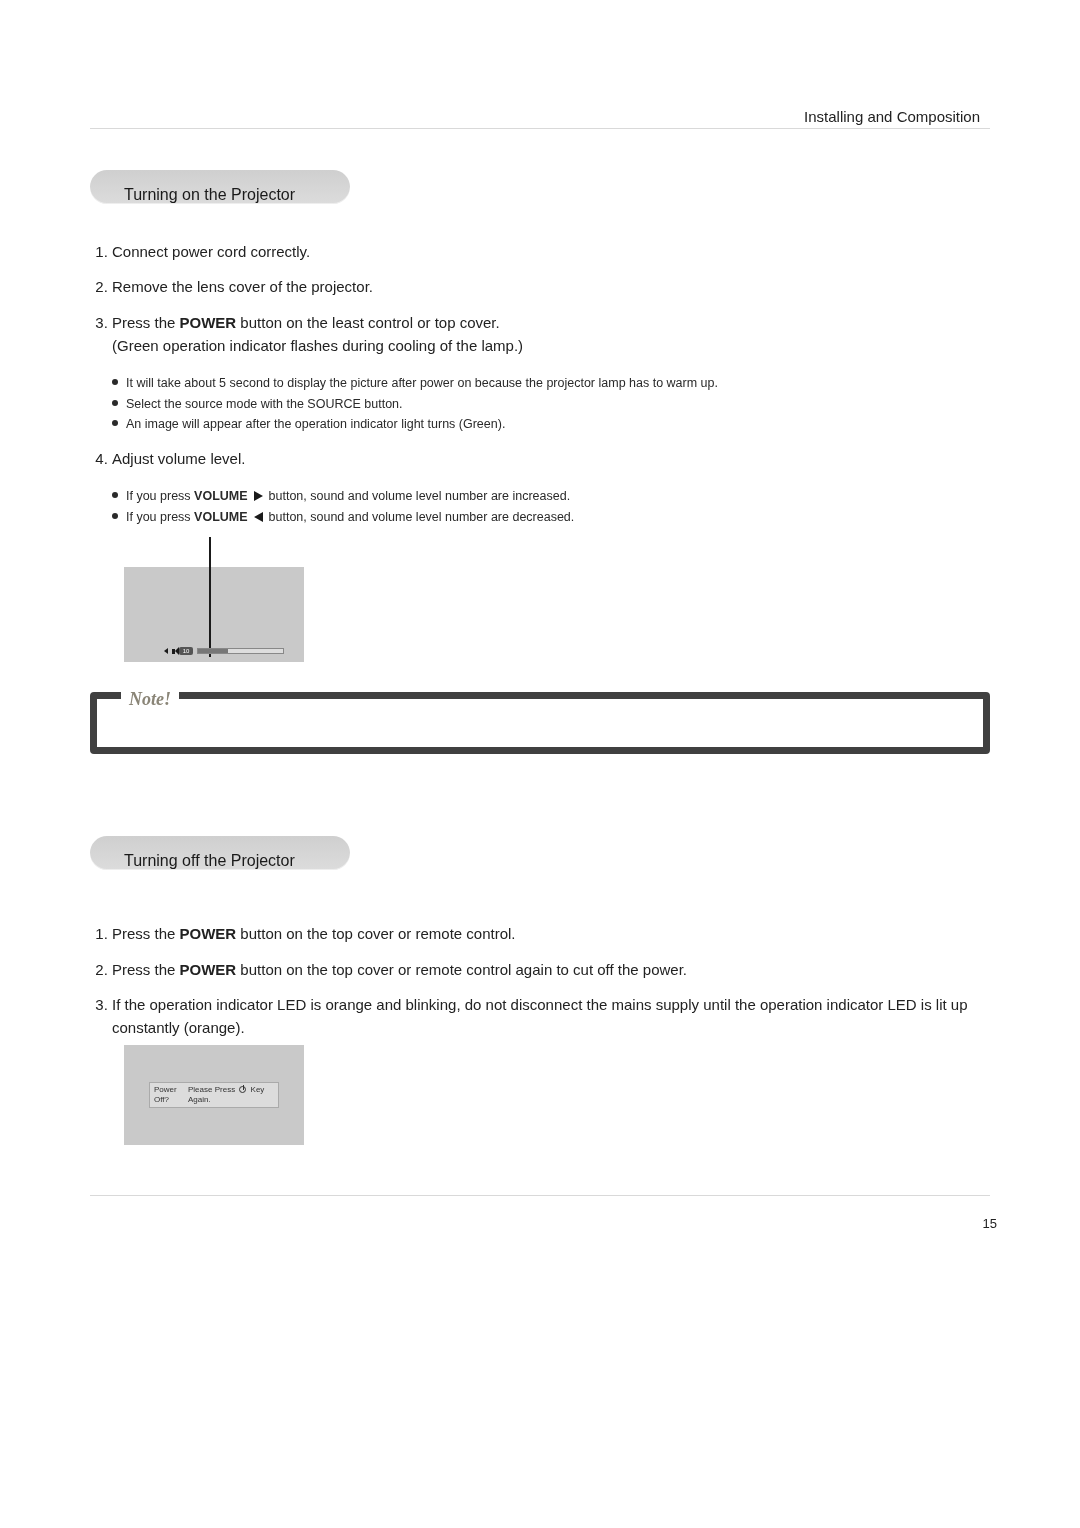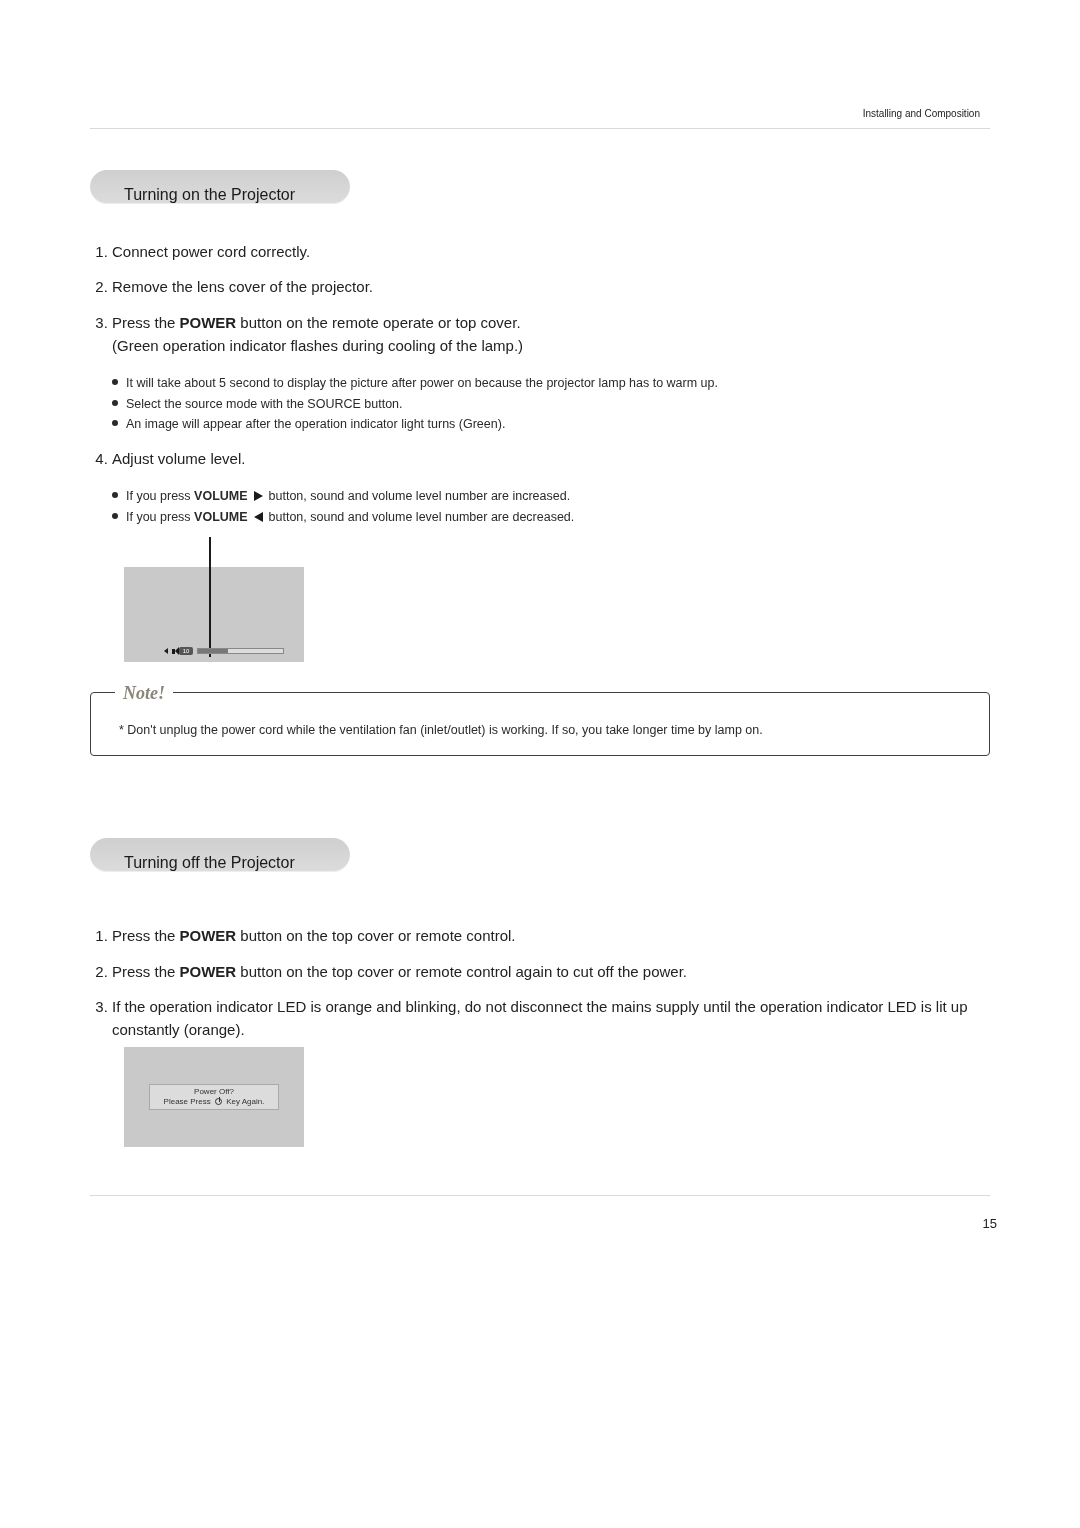--- a/index.html
+++ b/index.html
@@ -9,21 +9,21 @@
       height: 1528px;
       font-family: Arial, Helvetica, sans-serif;
       color: #222;
       position: relative;
       padding: 100px 90px 60px 90px;
     }
     .header-right {
       position: absolute;
       top: 108px;
       right: 100px;
-      font-size: 10px;
+      font-size: 15px;
       color: #222;
     }
     .rule-top, .rule-bottom {
       position: absolute;
       left: 90px;
       right: 90px;
       height: 1px;
       background: #d9d9d9;
     }
     .rule-top { top: 128px; }
@@ -164,42 +164,42 @@
       margin: 6px 0 0 12px;
       display:flex; align-items:center; justify-content:center;
     }
     .proj2 .dlg {
       width: 130px; height: 26px;
       background: #dcdcdc;
       border: 1px solid #aaa;
       font-size: 8px;
       line-height: 10px;
       color: #333;
-      display:flex; flex-direction:column; align-items:center; justify-content:center;
+      display:flex; flex-direction:row; align-items:center; justify-content:center;
       padding: 2px 4px;
     }
     .proj2 .pwr-icon {
       display:inline-block;
       width:7px; height:7px;
       border:1px solid #333;
       border-radius:50%;
       position:relative;
       margin: 0 2px;
       vertical-align:-1px;
     }
     .proj2 .pwr-icon::after{
       content:"";
       position:absolute;
       left:3px; top:-2px; width:1px; height:5px; background:#333;
     }
 
     
     .notebox {
       position: relative;
-      border: 1px solid #404040;
+      border: 7px solid #404040;
       border-radius: 4px;
       margin: 20px 0 0 0;
       padding: 30px 20px 18px 28px;
       font-size: 12.5px;
       color: #2a2a2a;
     }
     .notebox .tag {
       position: absolute;
       top: -10px; left: 24px;
       background: #ffffff;
@@ -229,21 +229,21 @@
     <div class="section-gap-1"></div>
 
     <ol class="main">
       <li>
         <span>Connect power cord correctly.</span>
       </li>
       <li>
         <span>Remove the lens cover of the projector.</span>
       </li>
       <li>
-        <span>Press the </span><span class="b">POWER</span><span> button on the remote operate or top cover.</span>
+        <span>Press the </span><span class="b">POWER</span><span> button on the least control or top cover.</span>
         <span class="afterline">(Green operation indicator flashes during cooling of the lamp.)</span>
         <ul class="sub">
           <li>It will take about 5 second to display the picture after power on because the projector lamp has to warm up.</li>
           <li>Select the source mode with the SOURCE button.</li>
           <li>An image will appear after the operation indicator light turns (Green).</li>
         </ul>
       </li>
       <li>
         <span>Adjust volume level.</span>
         <ul class="sub">
@@ -267,21 +267,20 @@
             <span class="speaker"></span>
             <span class="valbox">10</span>
             <div class="track"></div>
           </div>
         </div>
       </li>
     </ol>
 
     <div class="notebox">
       <span class="tag">Note!</span>
-      <div>* Don't unplug the power cord while the ventilation fan (inlet/outlet) is working. If so, you take longer time by lamp on.</div>
     </div>
   </div>
 
   <div class="sec2">
     <div class="pill">
       <span>Turning off the Projector</span>
     </div>
     <div class="section-gap-2"></div>
 
     <ol class="main">

